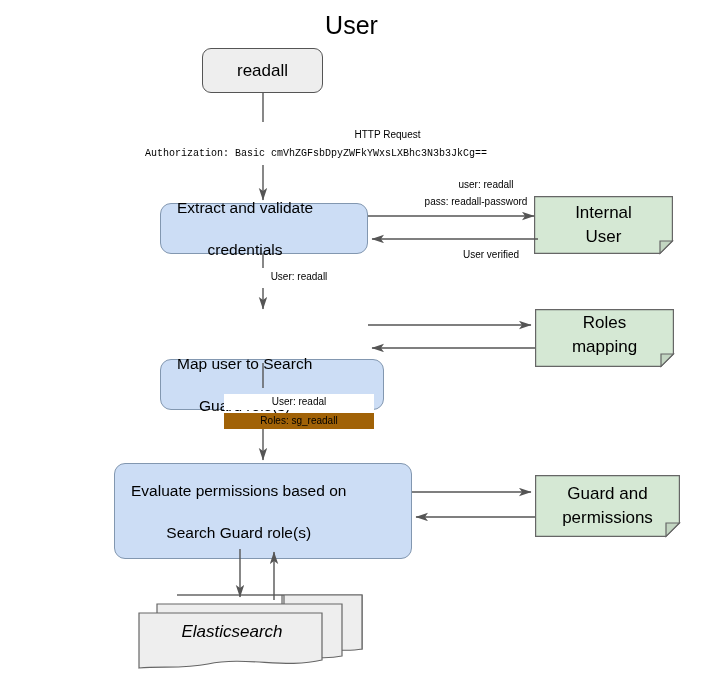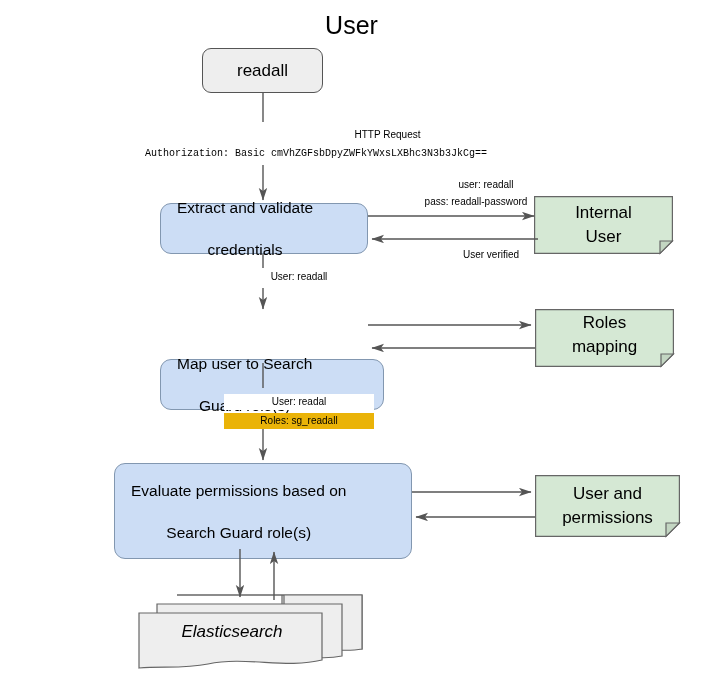--- a/index.html
+++ b/index.html
@@ -137,21 +137,21 @@
       <path d="M138.4 45 H126 V57.4 Z" fill="#c3d6c2" stroke="#666666" stroke-width="1.2"></path>
     </svg>
     <span class="note-txt"><span>Roles</span><br><span>mapping</span></span>
   </div>
 
   <div class="abs note" style="left:535px; top:475px; width:145px; height:62px;">
     <svg class="note-bg" viewBox="0 0 145 62" preserveAspectRatio="none">
       <path d="M0.6 0.6 H144.4 V48 L131 61.4 H0.6 Z" fill="#d5e8d4" stroke="#666666" stroke-width="1.2"></path>
       <path d="M144.4 48 H131 V61.4 Z" fill="#c3d6c2" stroke="#666666" stroke-width="1.2"></path>
     </svg>
-    <span class="note-txt"><span>User and</span><br><span>permissions</span></span>
+    <span class="note-txt"><span>Guard and</span><br><span>permissions</span></span>
   </div>
 
   <div class="abs datastore" style="left:136px; top:592px; width:228px; height:78px;">
     <svg width="228" height="78" viewBox="0 0 228 78">
 
       <path d="M41 3 H226 V57 C200 53 170 61 146 57 V3 Z" fill="#eeeeee" stroke="#666666" stroke-width="1.2"></path>
       <path d="M41 3 H226 V57 C200 62 172 52 148 57 L148 3 Z" fill="#eeeeee" stroke="#666666" stroke-width="1.2"></path>
 
       <path d="M21 12 H206 V64 C178 70 150 58 21 66 Z" fill="#eeeeee" stroke="#666666" stroke-width="1.2"></path>
 
@@ -194,15 +194,15 @@
     <line class="ln" x1="274" y1="600" x2="274" y2="552" marker-end="url(#ah)"></line>
   </svg>
 
   <div class="abs edge-label" style="left:370px; top:177px; width:160px;">user: readall</div>
   <div class="abs edge-label" style="left:348px; top:194px; width:184px;">pass: readall-password</div>
   <div class="abs edge-label" style="left:380px; top:247px; width:150px;">User verified</div>
 
   <div class="abs edge-label" style="left:188px; top:269px; width:150px; background:#ffffff;">User: readall</div>
 
   <div class="abs edge-label" style="left:188px; top:394px; width:150px; background:#ffffff;">User: readal</div>
-  <div class="abs edge-label" style="left:188px; top:413px; width:150px; background:#eab308;">Roles: sg_readall</div>
+  <div class="abs edge-label" style="left:188px; top:413px; width:150px; background:#a16207;">Roles: sg_readall</div>
 
 </div>
 
 </body></html>

